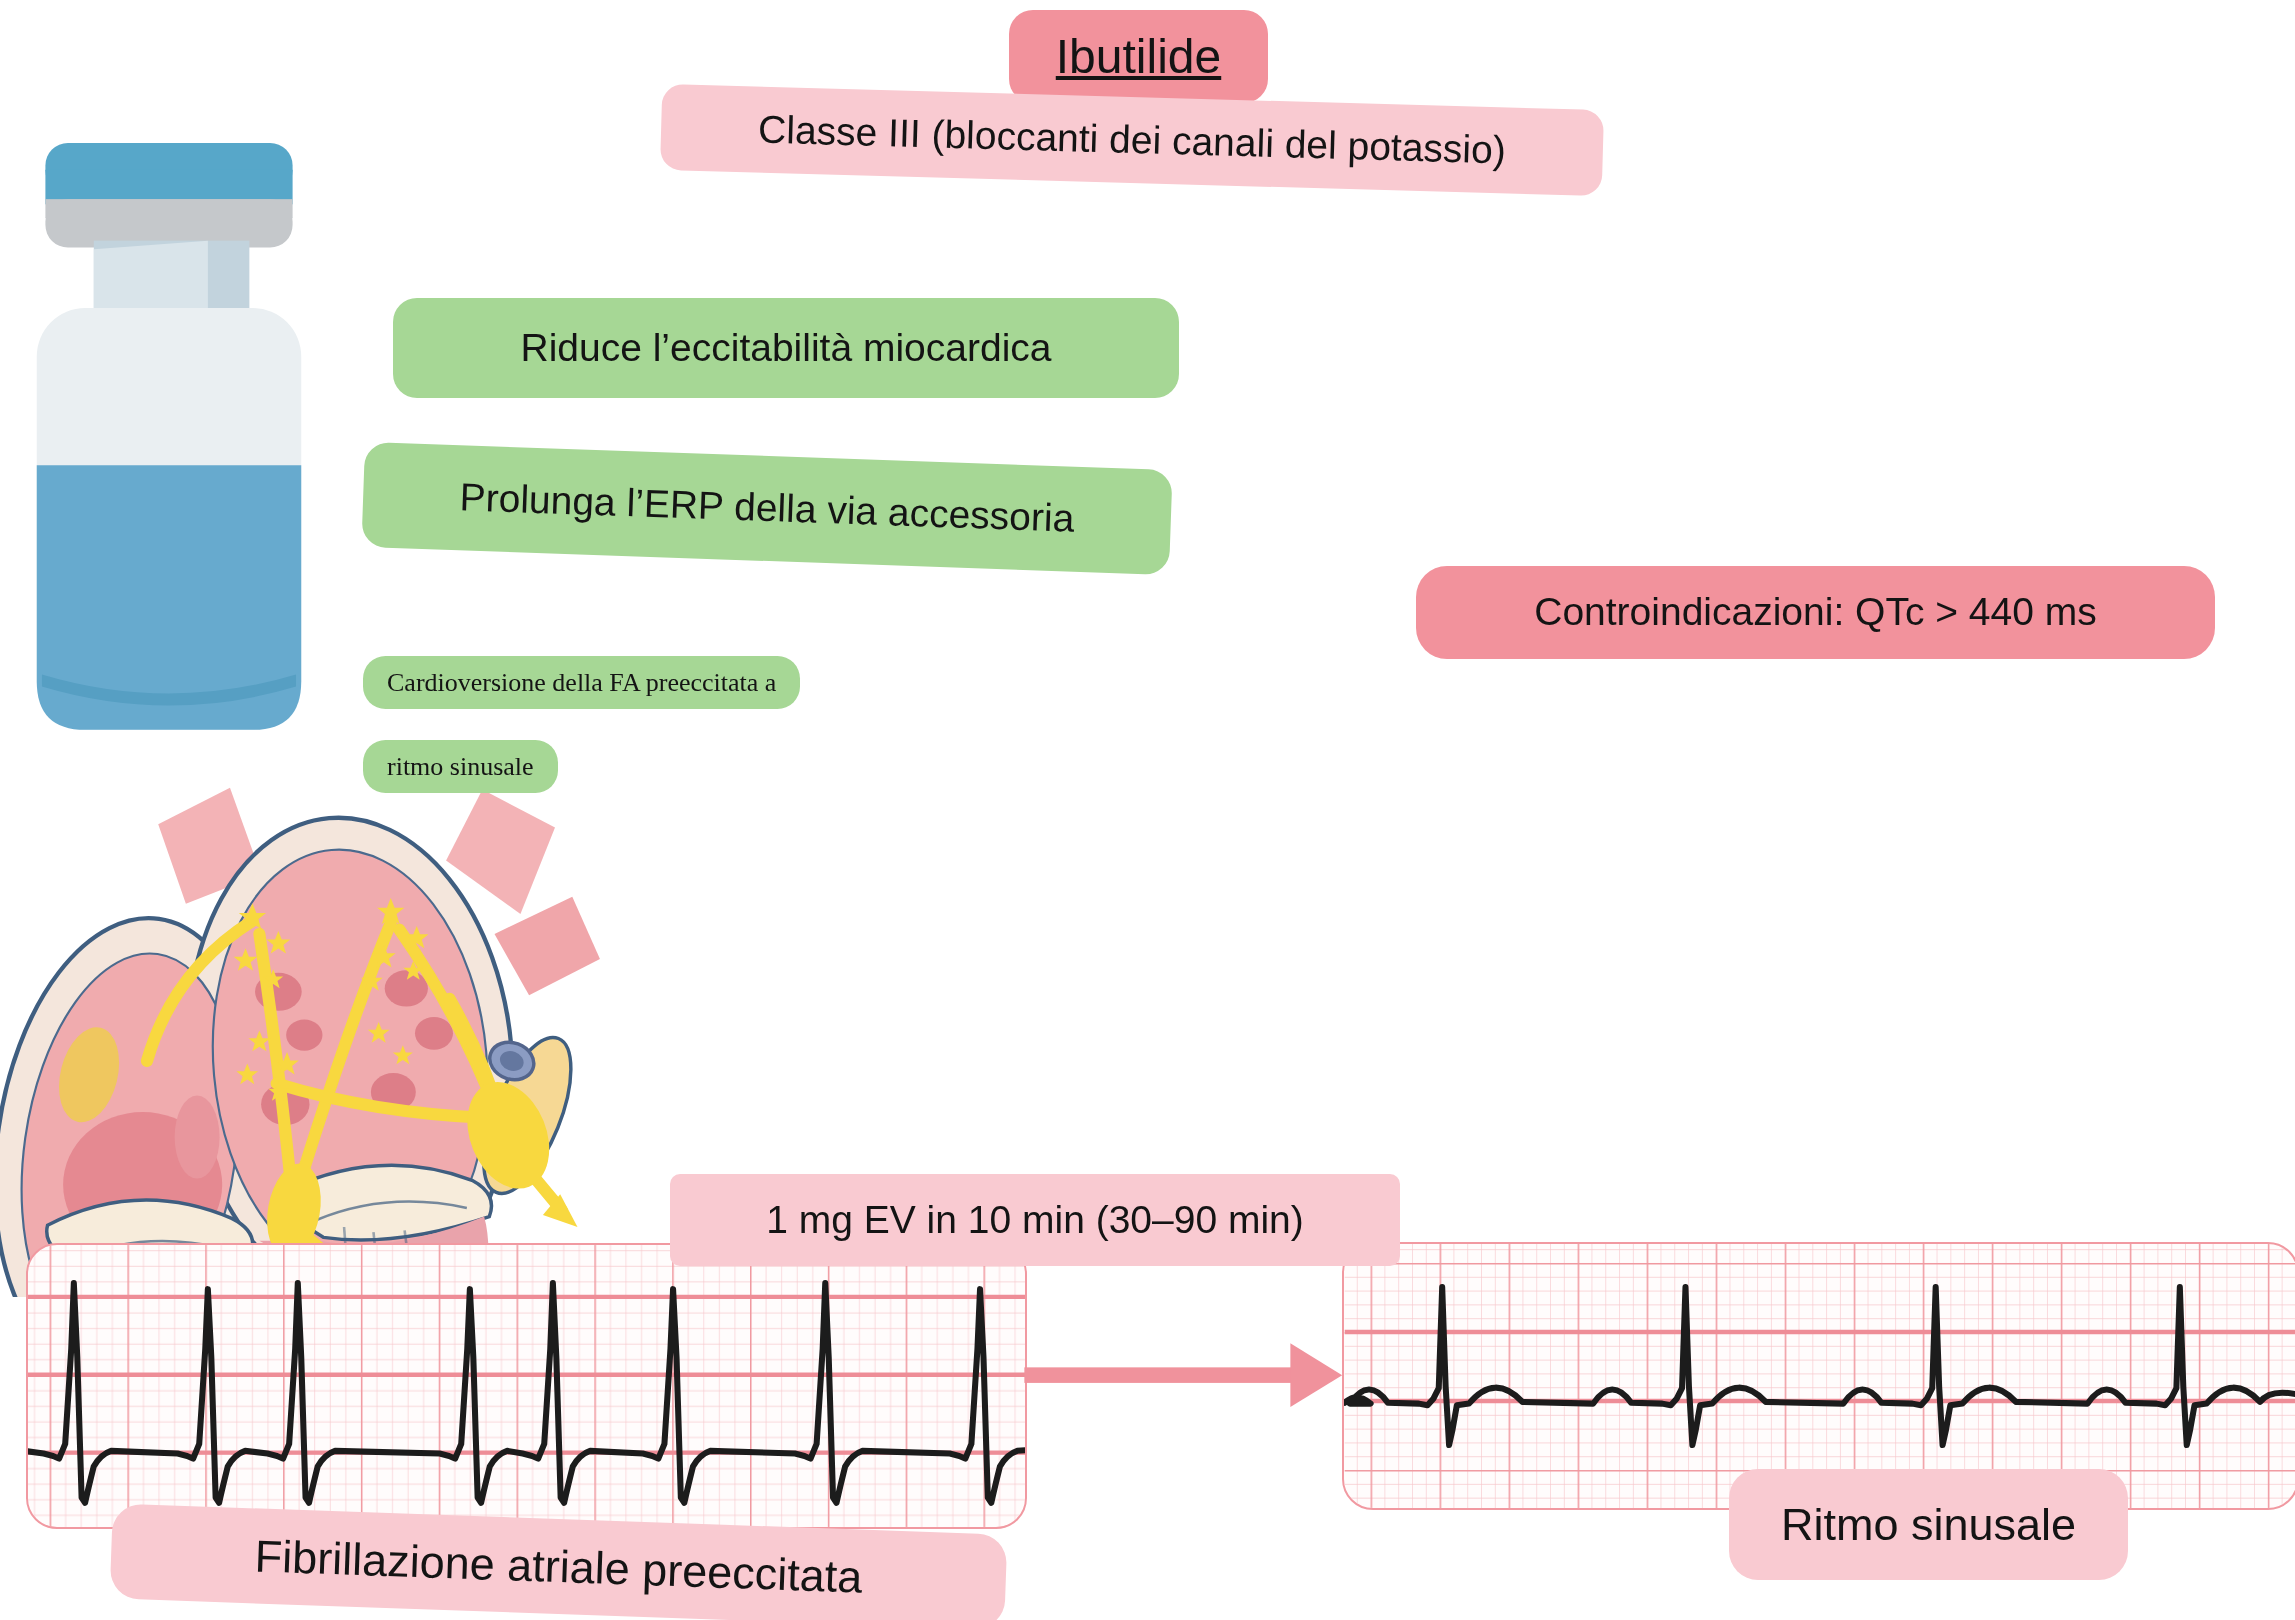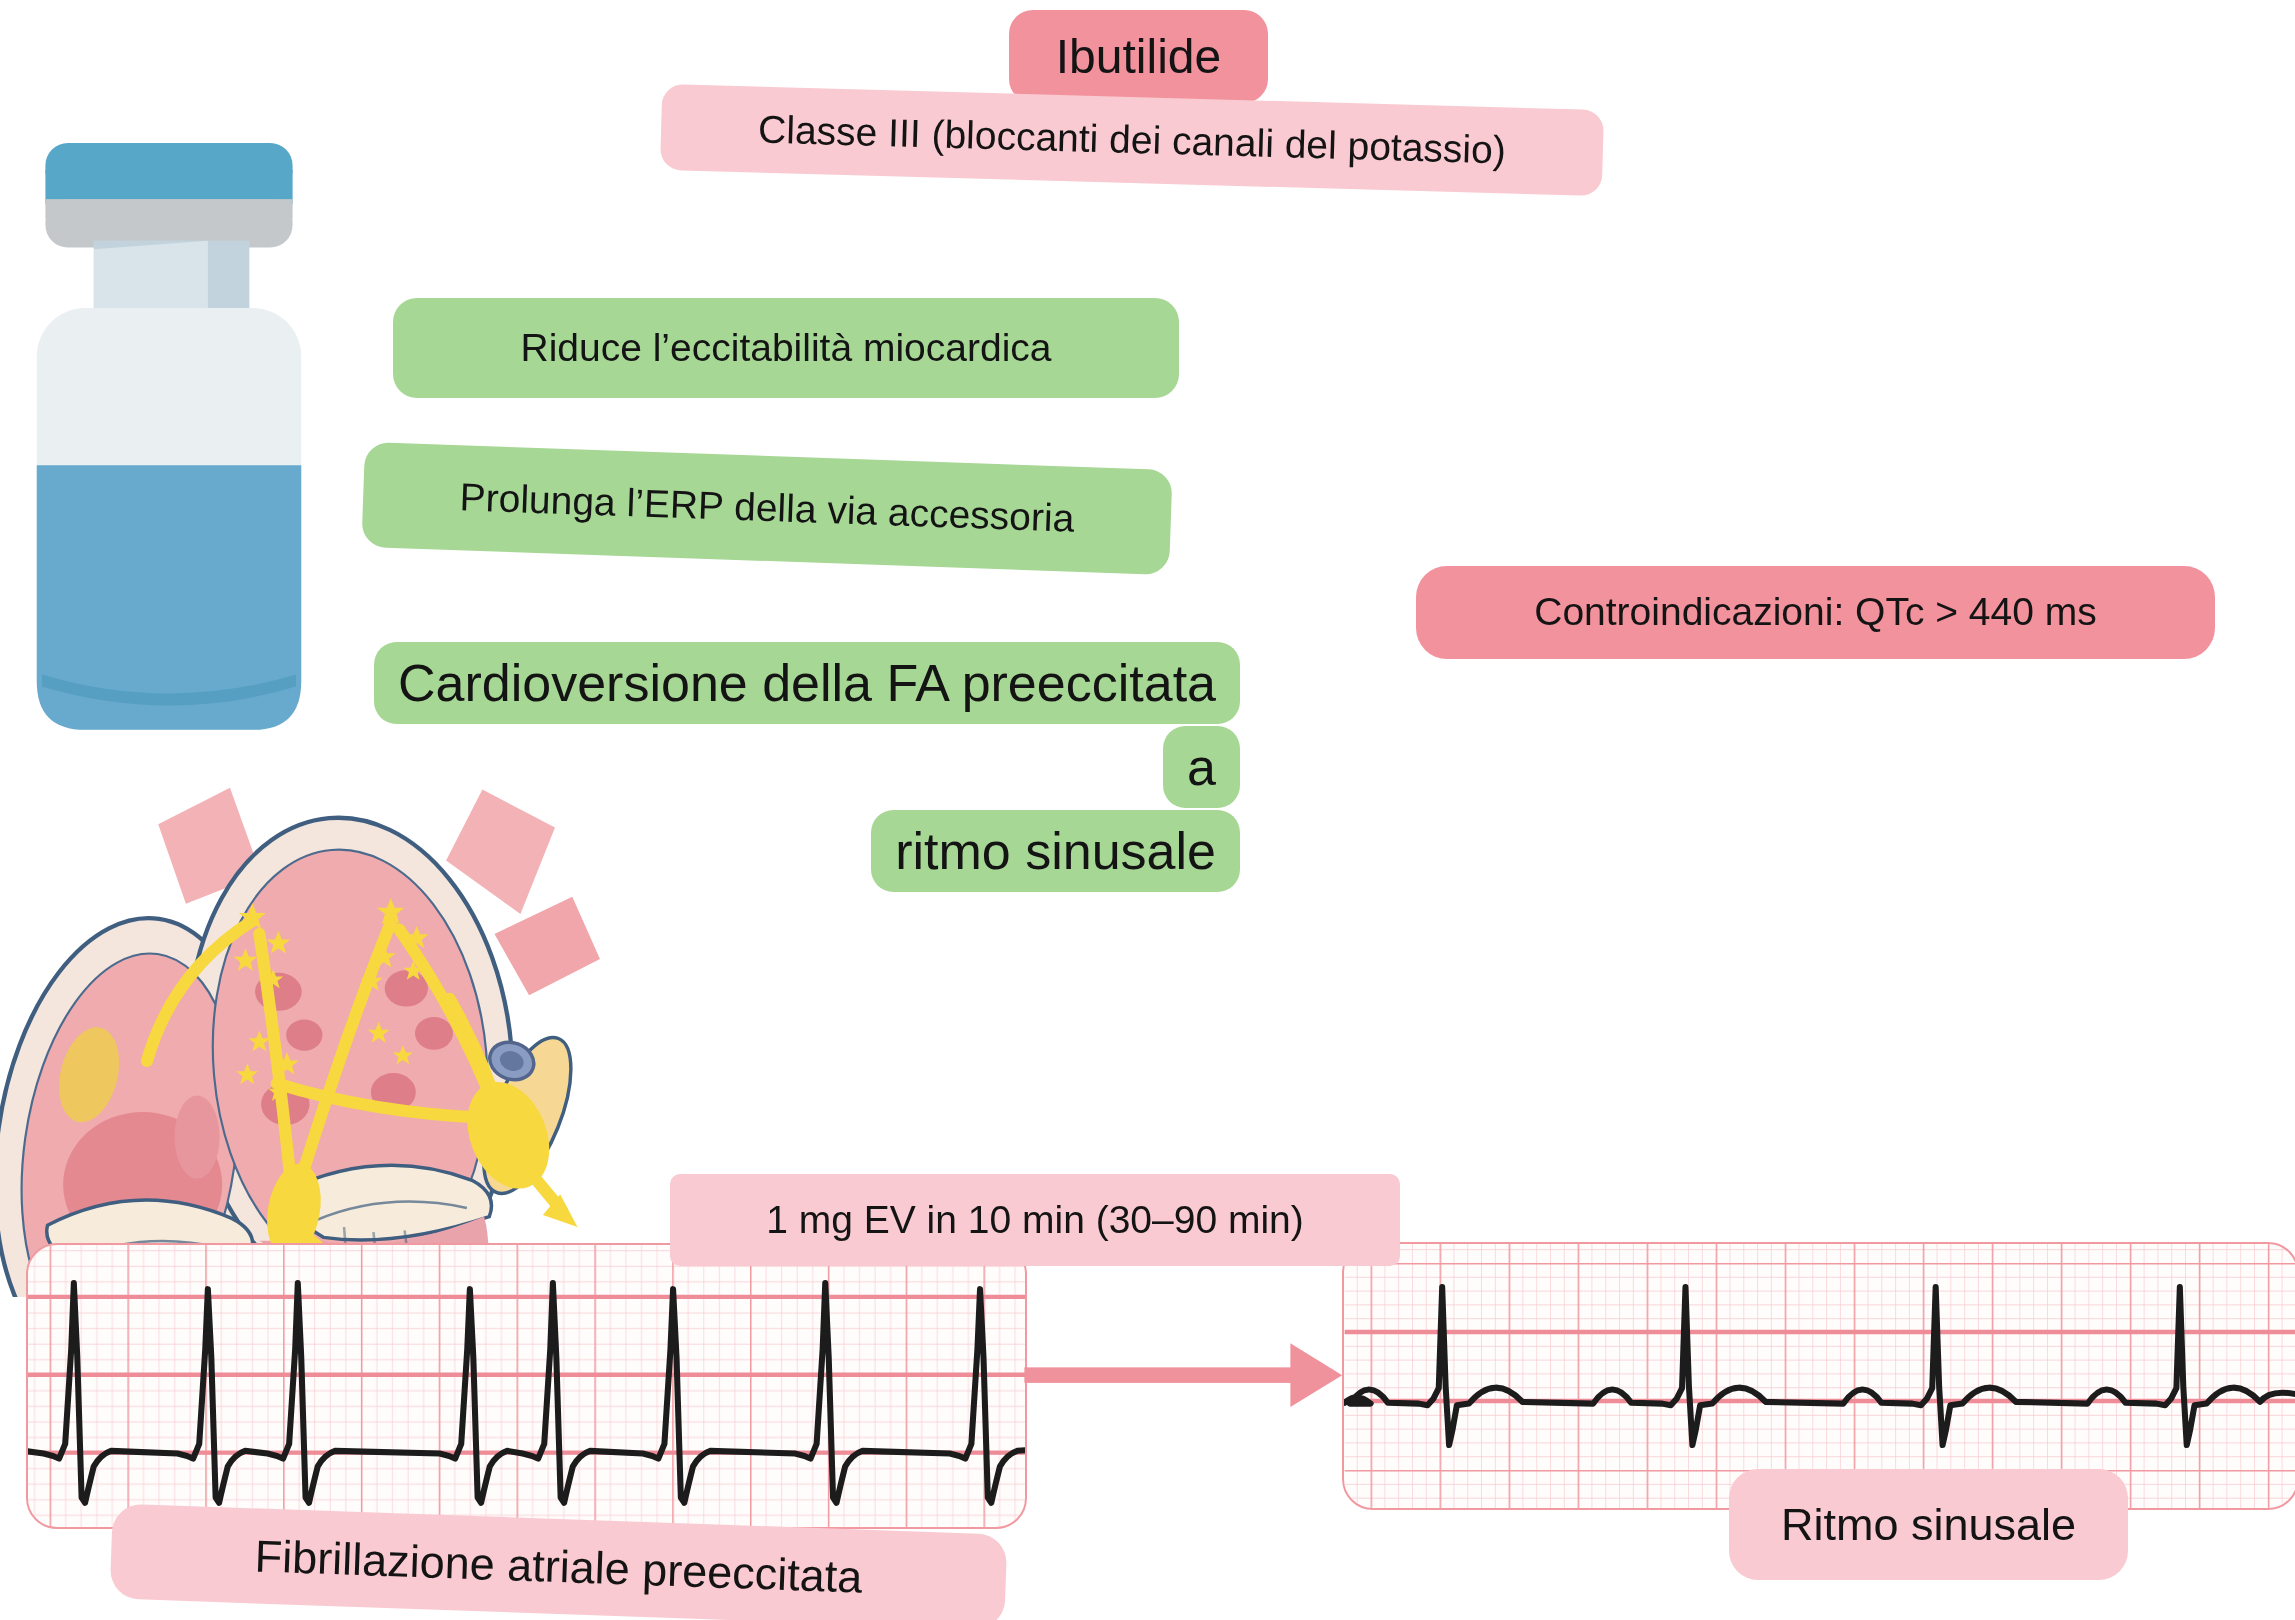--- a/index.html
+++ b/index.html
@@ -11,21 +11,21 @@
     position:absolute;display:flex;align-items:center;justify-content:center;
     text-align:center;line-height:1.15;white-space:nowrap;
   }
   .pill-red{background:#f2929c;border-radius:24px;}
   .pill-lightpink{background:#f9cad1;border-radius:21px;}
   .pill-green{background:#a6d795;border-radius:24px;}
   .t56{font-size:48px;}
   .t46{font-size:39px;}
   .t52{font-size:45px;}
   .multiline{
-    position:absolute;text-align:right;line-height:84px;font-size:52px;white-space:normal;
+    position:absolute;text-align:left;line-height:84px;font-size:26px;white-space:normal;font-family:Liberation Serif, serif;
   }
   .multiline span{
     background:#a6d795;border-radius:22.5px;padding:12px 24px;
     -webkit-box-decoration-break:clone;box-decoration-break:clone;
   }
   .ecg-wrap{
     position:absolute;background:#fffcfc;border:2.6px solid #f199a1;border-radius:31px;
     overflow:hidden;z-index:2;
   }
   .abs{position:absolute;}
@@ -118,21 +118,21 @@
     <rect x="12" y="46" width="286" height="40" fill="#57a7c9"></rect>
     <rect x="12" y="80" width="286" height="56" rx="26" fill="#c5c8cb"></rect>
     <rect x="12" y="80" width="286" height="22" fill="#c5c8cb"></rect>
     <rect x="68" y="128" width="180" height="88" fill="#c2d3dd"></rect>
     <polygon points="68,138 200,128 200,216 68,216" fill="#d9e4ea"></polygon>
     <rect x="2" y="206" width="306" height="488" rx="56" fill="#eaeff2"></rect>
     <path d="M2,388 H308 V638 Q308,694 252,694 H58 Q2,694 2,638 Z" fill="#67aace"></path>
     <path d="M8,630 Q155,674 302,630 L302,644 Q155,688 8,644 Z" fill="#569fc3"></path>
   </svg>
 
-  <div class="badge pill-red t56 z3" style="left:1009px;top:10.4px;width:259px;height:93px;">
+  <div class="badge pill-red t56 z3" style="left:1009px;top:10.4px;width:259px;height:93px;text-decoration:underline;">
     <span>Ibutilide</span>
   </div>
   <div class="badge pill-lightpink t46 z3" style="left:661px;top:97px;width:942px;height:86px;transform:rotate(1.6deg);">
     <span>Classe III (bloccanti dei canali del potassio)</span>
   </div>
 
   <div class="badge pill-green t46 z3" style="left:393px;top:298px;width:786px;height:100px;">
     <span>Riduce l’eccitabilità miocardica</span>
   </div>
   <div class="badge pill-green t46 z3" style="left:363px;top:456px;width:808px;height:105px;transform:rotate(2deg);">

